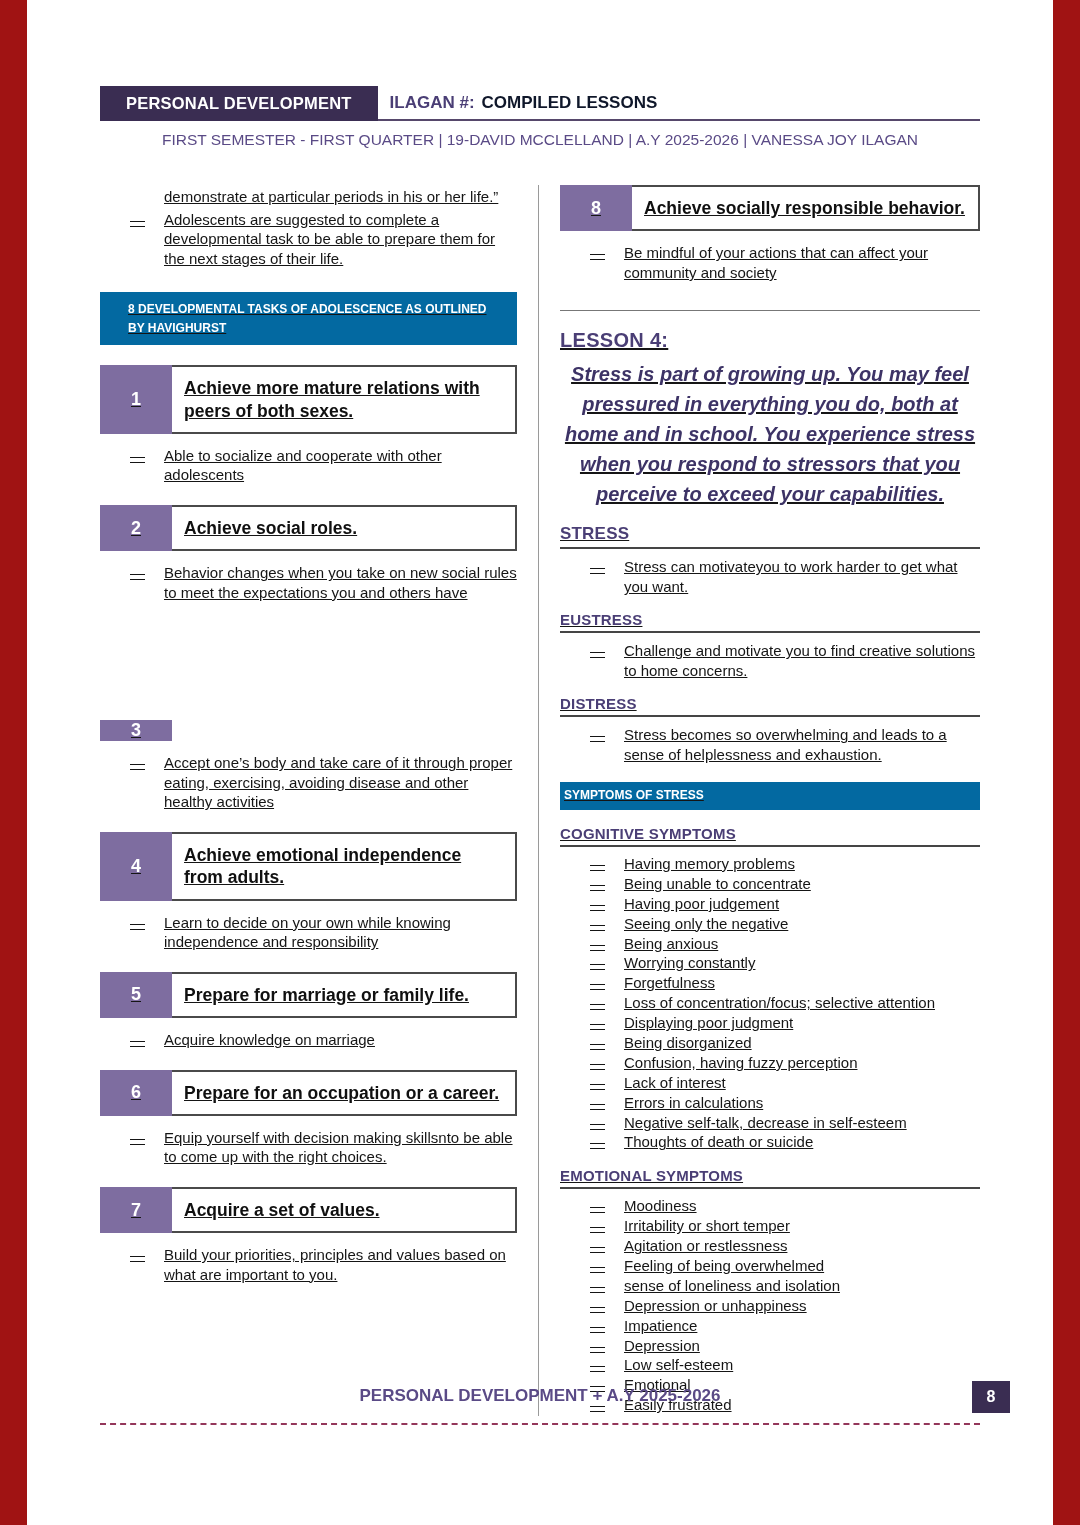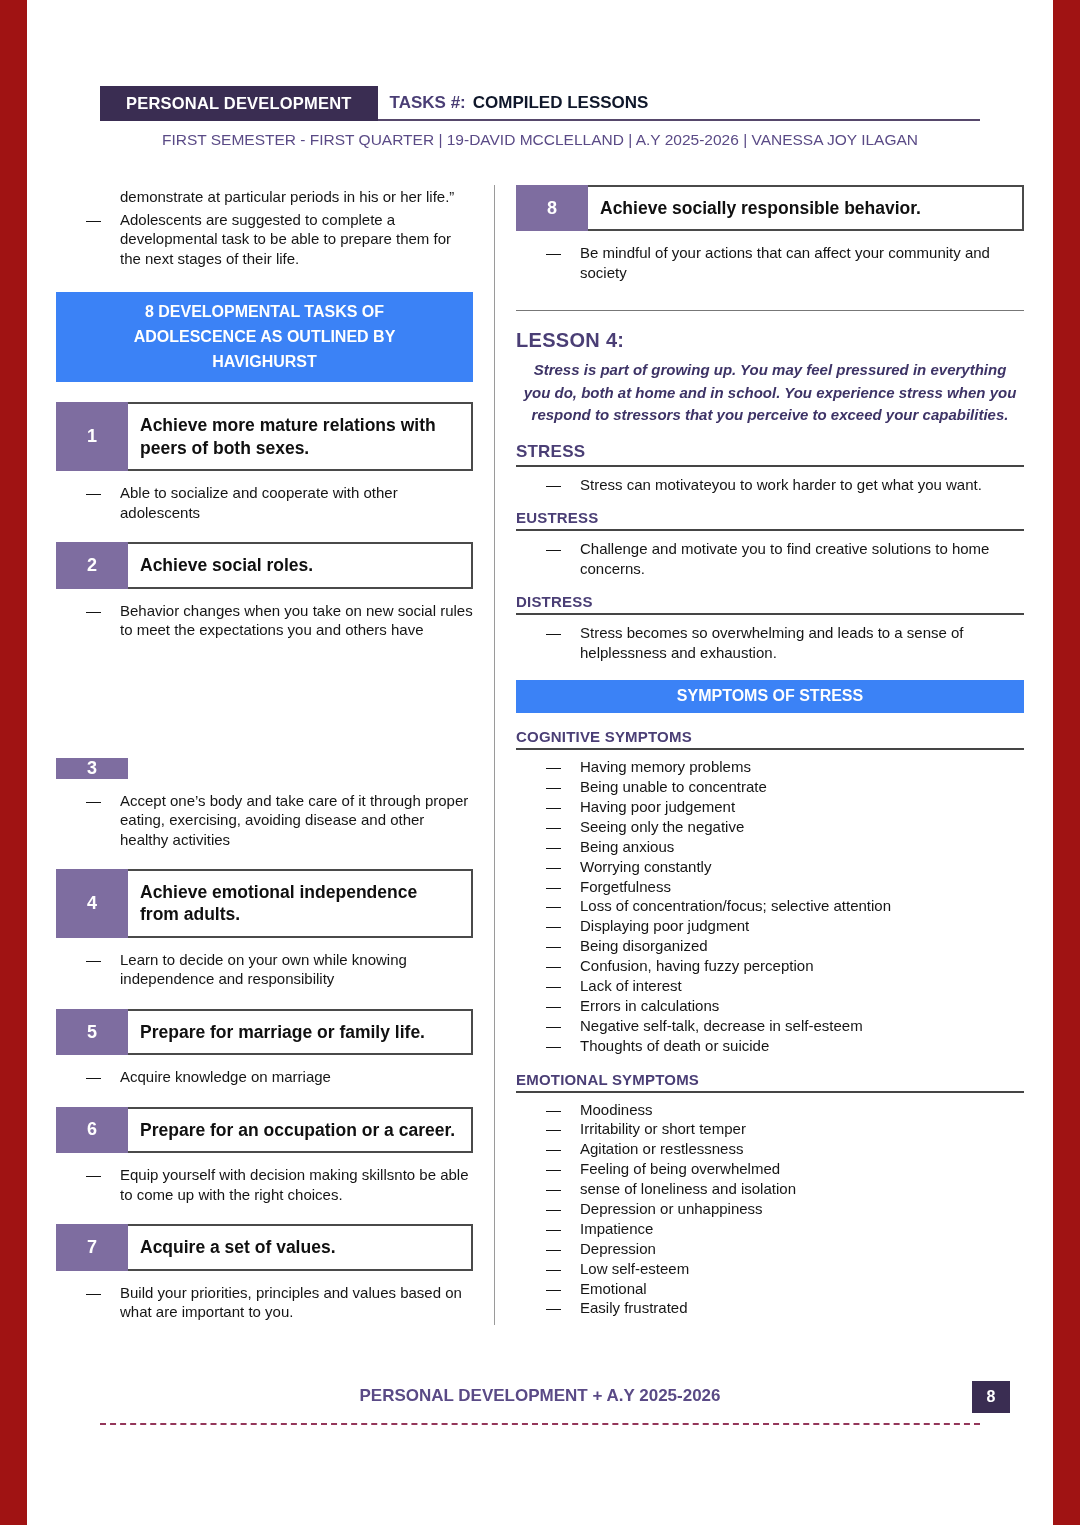--- a/index.html
+++ b/index.html
@@ -22,59 +22,59 @@
   }
   .lesson-line {
     flex:1; display:flex; align-items:flex-end; gap:7px;
     padding:0 0 6px 12px; border-bottom:2px solid #56476b; font-size:17px;
   }
   .lesson-label { color:#4a3e75; font-weight:bold; }
   .lesson-value { color:#0f172a; font-weight:bold; }
   .meta-line { text-align:center; color:#5a4a86; font-size:15.5px; margin-top:10px; }
 
   
-  .columns { display:flex; margin:36px 56px 0; align-items:stretch; }
+  .columns { display:flex; margin:36px 100px 0; align-items:stretch;text-decoration:underline; }
   .col-left { width:439px; padding-right:21px; border-right:1.6px solid #9a9a9a; }
   .col-right { flex:1; padding-left:21px; }
 
   
   .bullets { list-style:none; margin:12px 0 0 0; padding-left:30px; }
   .bullet { display:flex; font-size:15px; line-height:1.3; margin:0 0 3px; }
   .dash { flex:0 0 34px; }
   .bullet-text { flex:1; }
   .intro-bullets { margin-top:2px; }
   .tight .bullet { line-height:1.26; margin:0 0 1px; }
 
   
   .banner {
-    background:#3b82f6; color:#fff; font-weight:bold; font-size:16px;
-    text-align:center; padding:8px 28px; line-height:1.55; margin-top:24px;
-  }
-  .banner-sm { padding:6px 20px; margin-top:18px; line-height:1.3; }
+    background:#0369a1; color:#fff; font-weight:bold; font-size:12px;
+    padding:8px 28px; line-height:1.55; margin-top:24px;
+  }
+  .banner-sm { padding:6px 4px; margin-top:18px; line-height:1.3; }
 
   
   .task { margin-top:20px; }
   .task.first { margin-top:0; }
   .task.gap-top { margin-top:118px; }
   .task-head { display:flex; align-items:stretch; }
   .task-num {
     flex:0 0 72px; background:#7e6da0; color:#fff; font-weight:bold; font-size:18px;
     display:flex; align-items:center; justify-content:center;
   }
   .task-title {
     flex:1; border:2px solid #4a4a4a; border-left:none; background:#fff;
     padding:10px 12px; font-weight:bold; font-size:17.5px; line-height:1.28; color:#101010;
   }
 
   
   .separator { border:none; border-top:1.6px solid #777; margin:28px 0 0; }
   .lesson4-h { color:#4a3e75; font-size:20px; font-weight:bold; margin-top:18px; letter-spacing:.3px; }
   .lesson4-intro {
     color:#3d3366; font-weight:bold; font-style:italic; text-align:center;
-    font-size:15px; line-height:1.5; margin-top:7px; padding:0 4px;
+    font-size:20px; line-height:1.5; margin-top:7px; padding:0 4px;
   }
   .sec { margin-top:15px; }
   .sec-h { color:#4a3e75; font-weight:bold; border-bottom:2.6px solid #454545; padding-bottom:3px; letter-spacing:.2px; }
   .h-lg { font-size:17px; }
   .h-sm { font-size:15px; }
   .sec .bullets { margin-top:8px; }
 
   
   .footer { position:absolute; left:100px; right:100px; top:1386px; }
   .footer-text { text-align:center; color:#5a4a86; font-weight:bold; font-size:17px; }
@@ -89,21 +89,21 @@
 <body>
 
 <div class="page">
   <div class="edge-bar edge-left"></div>
   <div class="edge-bar edge-right"></div>
 
   <header class="header">
     <div class="header-row">
       <div class="course-badge">PERSONAL DEVELOPMENT</div>
       <div class="lesson-line">
-        <span class="lesson-label">TASKS #:</span>
+        <span class="lesson-label">ILAGAN #:</span>
         <span class="lesson-value">COMPILED LESSONS</span>
       </div>
     </div>
     <div class="meta-line">FIRST SEMESTER - FIRST QUARTER | 19-DAVID MCCLELLAND | A.Y 2025-2026 | VANESSA JOY ILAGAN</div>
   </header>
 
   <main class="columns">
 
     <section class="col col-left">
 

